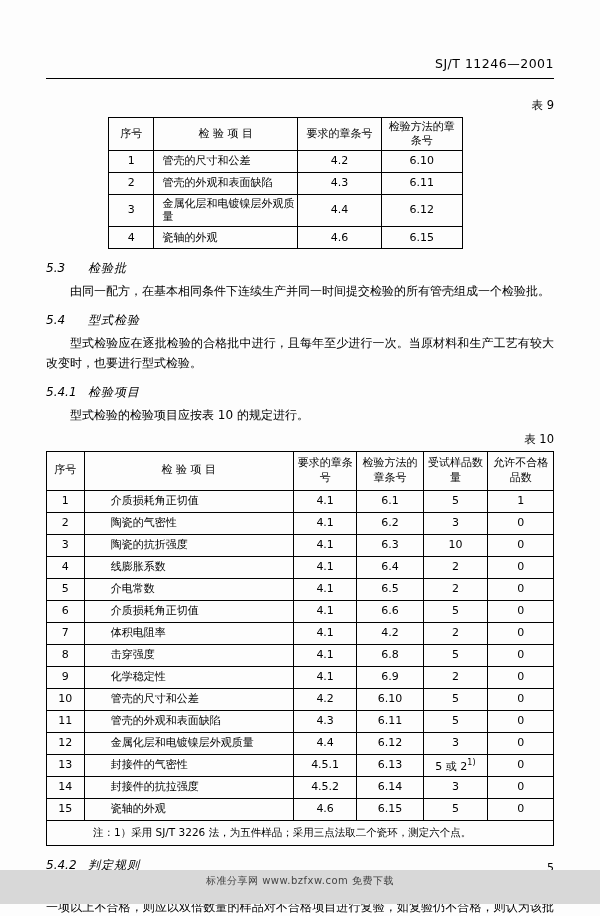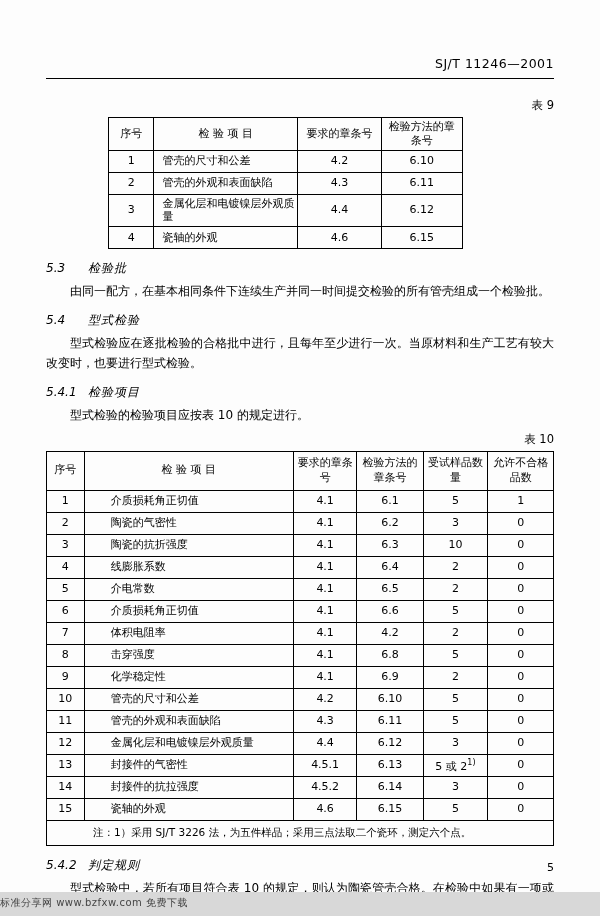--- a/index.html
+++ b/index.html
@@ -109,25 +109,25 @@
   .sup { font-size: 8px; vertical-align: super; }
   .footer-page {
     position: absolute;
     right: 46px;
     bottom: 42px;
     font-size: 11px;
   }
   .footer-band {
     position: absolute;
     left: 0;
-    bottom: 0;
+    bottom: 12px;
     width: 600px;
-    height: 24px;
+    height: 34px;
     background: #d8d8d8;
-    text-align: left;
+    text-align: center;
     font-size: 10px;
     color: #444;
     line-height: 22px;
     letter-spacing: 0.5px;
   }
 </style>
 </head>
 <body>
 
 <div class="page">

